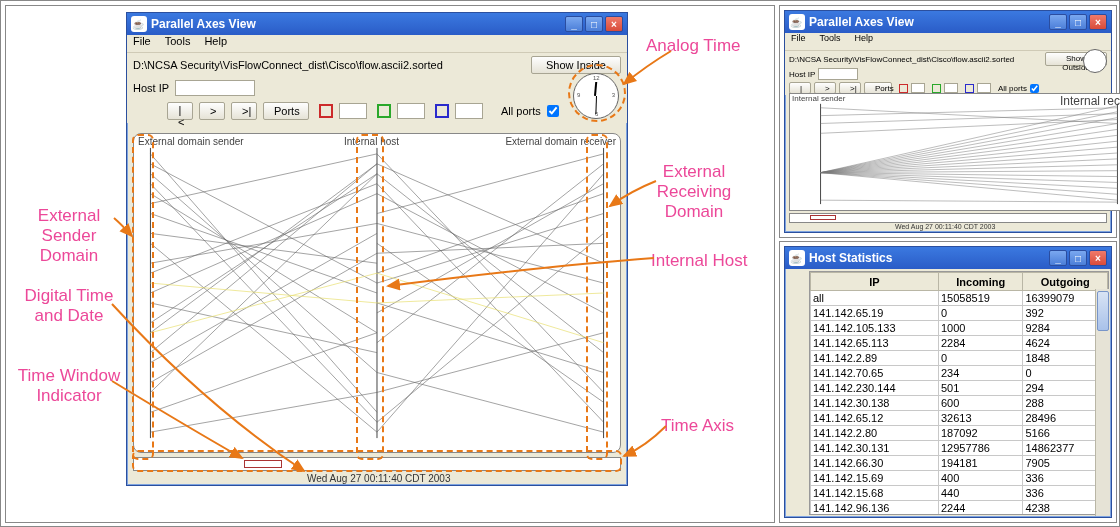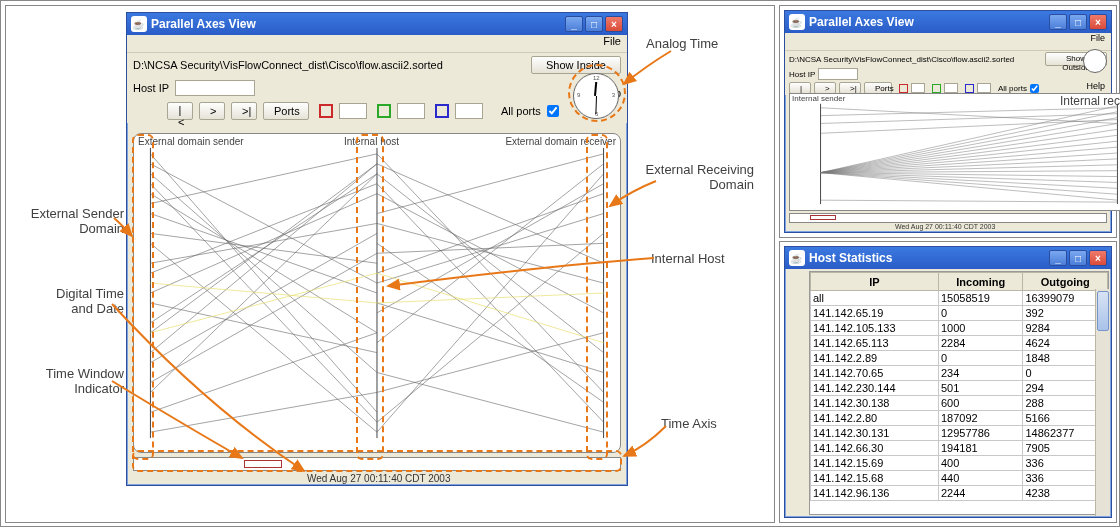--- a/index.html
+++ b/index.html
@@ -10,39 +10,39 @@
 .panel-br { position: absolute; left: 778px; top: 240px; width: 338px; height: 282px; border: 1px solid #888; background: #fff; }
 
 .win { position: absolute; background: #ece9d8; border: 1px solid #2b4f9e; box-shadow: 0 0 0 1px #7da3e0 inset; }
 .title-bar { height: 22px; background: linear-gradient(to bottom, #3b79e0, #2a5cc7); display: flex; align-items: center; padding: 0 4px; color: #fff; font-weight: bold; font-size: 12px; }
 .title-bar .cup { width: 16px; height: 16px; background: #fff; border-radius: 3px; margin-right: 4px; display:flex; align-items:center; justify-content:center; color:#c0504d; font-size:10px;}
 .title-bar .title { flex: 1; }
 .title-bar .wbtn { width: 18px; height: 16px; margin-left: 2px; border: 1px solid #2a4da0; border-radius: 2px; display: flex; align-items: center; justify-content: center; font-size: 10px; cursor: pointer; }
 .title-bar .min,.title-bar .max { background: linear-gradient(#7aa8f0,#4b7ed8); color:#fff;}
 .title-bar .close { background: linear-gradient(#f07a6a,#d84b3a); color:#fff;}
 
-.menu-bar { height: 18px; background: #ece9d8; border-bottom: 1px solid #cfcab6; display: flex; align-items: flex-end; padding: 0 6px; gap: 14px; font-size: 11px; flex-direction: column; }
+.menu-bar { height: 18px; background: #ece9d8; border-bottom: 1px solid #cfcab6; display: flex; align-items: flex-start; padding: 0 6px; gap: 14px; font-size: 11px; }
 .menu-bar span { cursor: pointer; }
 
 .toolbar-row { background:#ece9d8; padding: 3px 6px; display:flex; align-items:center; gap:4px; font-size:11px;}
 .path { flex:1; }
 .xp-btn { background: linear-gradient(#fefefe,#e6e3d6); border: 1px solid #a8a593; border-radius: 2px; padding: 1px 10px; height:18px; font-size:11px; cursor:pointer; }
 .small-btn { width:26px; }
 .field { background:#fff; border:1px solid #a8a593; height:16px; width:80px; }
 .sq { width:14px; height:14px; border:2px solid; display:inline-block; margin-left:4px;}
 input[type=checkbox]{ width:12px; height:12px;}
 
 .plot { position:absolute; background:#fff; border:1px solid #888; overflow:hidden; }
 .plot svg { position:absolute; top:0; left:0; width:100%; height:100%; }
 .axis-label { position:absolute; font-size:10px; color:#444; }
 .digital { position:absolute; font-size:10px; color:#333; }
 
 .dashed { position:absolute; border:2px dashed #e87817; border-radius:6px; pointer-events:none; }
 
-.callout { position:absolute; font-size:13px; color:#404040; white-space:nowrap; text-align:right; }
+.callout { position:absolute; font-size:17px; color:#ec4899; white-space:nowrap; text-align:center; }
 .arrow { stroke:#e87817; stroke-width:2; fill:none; }
 .arrowhead { fill:#e87817; }
 
 .table-wrap { position:absolute; overflow:auto; background:#fff; border:1px solid #999;}
 table { border-collapse: collapse; width:100%; font-size:11px; }
 th { background:#ece9d8; border:1px solid #b9b6a5; padding:1px 4px; text-align:center; height:18px;}
 td { border:1px solid #c8c8c8; padding:1px 2px; height:15px;}
 .scrollbar-fake { position:absolute; right:1px; top:42px; bottom:1px; width:15px; background:#e6e3d6; border-left:1px solid #b9b6a5;}
 .scroll-thumb { position:absolute; left:1px; right:1px; top:2px; height:40px; background:linear-gradient(#d8e3f4,#a9c2ea); border:1px solid #7895c9; border-radius:2px;}
 
@@ -331,20 +331,25 @@
                 <td>141.142.230.144</td>
                 <td>501</td>
                 <td>294</td>
               </tr>
               <tr>
                 <td>141.142.30.138</td>
                 <td>600</td>
                 <td>288</td>
               </tr>
               <tr>
+                <td>141.142.65.12</td>
+                <td>32613</td>
+                <td>28496</td>
+              </tr>
+              <tr>
                 <td>141.142.2.80</td>
                 <td>187092</td>
                 <td>5166</td>
               </tr>
               <tr>
                 <td>141.142.30.131</td>
                 <td>12957786</td>
                 <td>14862377</td>
               </tr>
               <tr>

